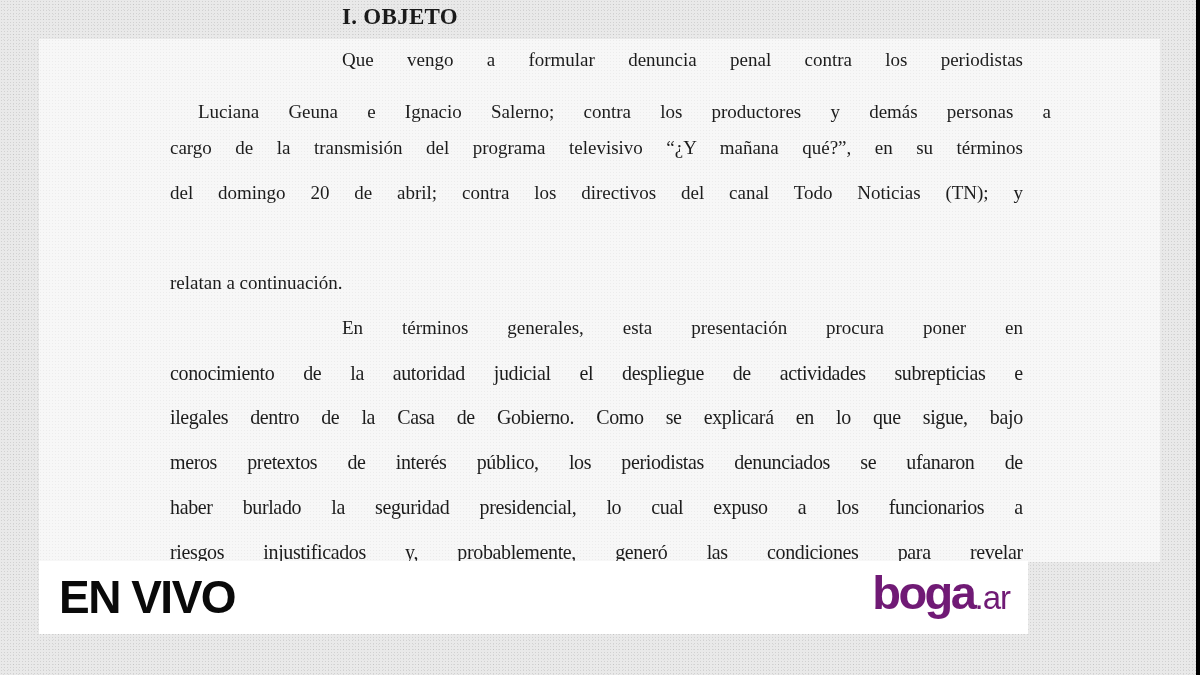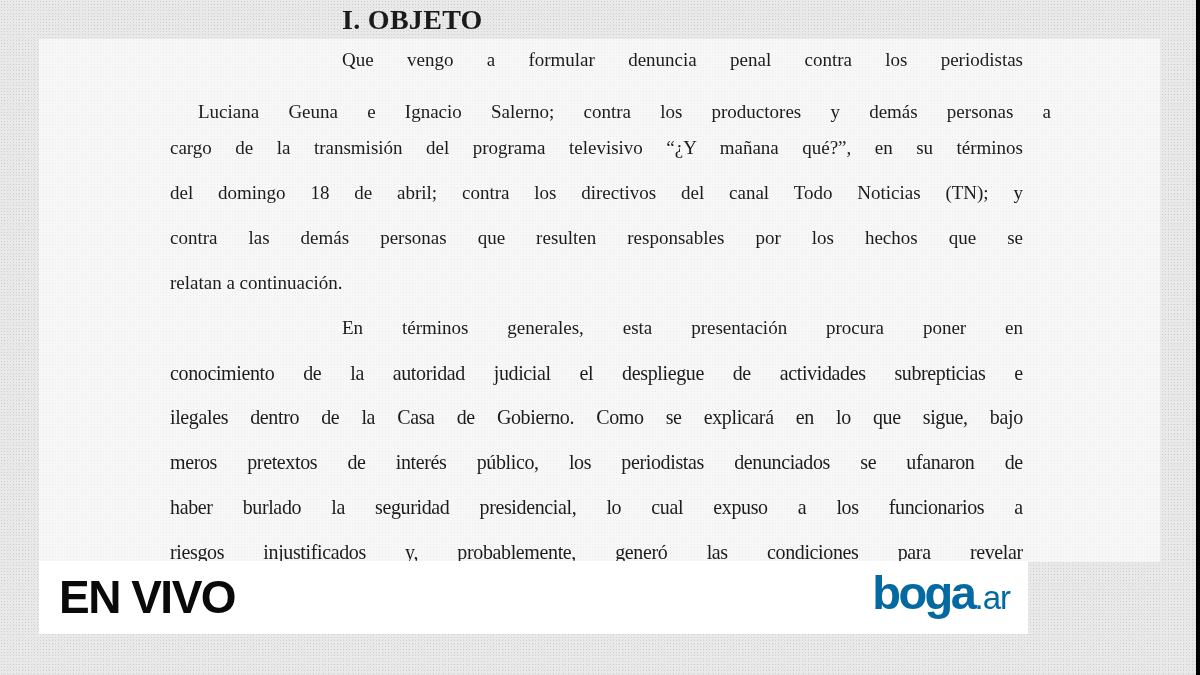--- a/index.html
+++ b/index.html
@@ -19,56 +19,55 @@
     background:#f7f7f7;
     background-image: radial-gradient(rgba(0,0,0,0.045) 0.6px, transparent 0.8px);
     background-size:3px 3px;
   }
   .doc {
     position:absolute; left:0; top:0; width:1200px; height:675px;
     color:#1c1c1c;
     font-family:"Liberation Serif", "DejaVu Serif", serif;
   }
   .heading {
-    position:absolute; left:342px; top:4px; font-size:28px; font-weight:bold; letter-spacing:0.3px;
+    position:absolute; left:342px; top:4px; font-size:23px; font-weight:bold; letter-spacing:0.3px;
     color:#1a1a1a;
   }
   .line {
     position:absolute; left:170px; width:853px; font-size:19px; white-space:nowrap;
     text-align:justify; text-align-last:justify; line-height:28px;
   }
   .line.indent { left:342px; width:681px; }
   .line.last { text-align-last:left;font-family:Liberation Serif, serif; }
   .line.narrow { font-size:21.5px; letter-spacing:-0.4px; transform:scaleX(0.93); transform-origin:left center; width:917px; }
   .banner {
     position:absolute; left:39px; top:561px; width:989px; height:73px; background:#ffffff;
   }
   .live {
     position:absolute; left:20px; top:10px; font-family:"Liberation Sans", sans-serif;
     font-weight:bold; font-size:46px; color:#0a0a0a; letter-spacing:-1.5px; line-height:52px;
   }
   .logo {
     position:absolute; right:18px; top:6px; font-family:"Liberation Sans", sans-serif;
-    color:#0369a1; line-height:52px; white-space:nowrap;
+    color:#701a75; line-height:52px; white-space:nowrap;
   }
   .logo .main { font-weight:bold; font-size:47px; letter-spacing:-2.5px; }
   .logo .tld { font-size:33px; letter-spacing:-1px; font-weight:normal; }
 </style>
 </head>
 <body>
 
 <div class="panel"></div>
 
 <div class="doc">
   <div class="heading">I. OBJETO</div>
   <div class="line indent" style="top:46px;">Que vengo a formular denuncia penal contra los periodistas</div>
   <div class="line" style="top:98px;margin-left:28px;">Luciana Geuna e Ignacio Salerno; contra los productores y demás personas a</div>
   <div class="line" style="top:134px;">cargo de la transmisión del programa televisivo “¿Y mañana qué?”, en su términos</div>
-  <div class="line" style="top:179px;">del domingo 18 de abril; contra los directivos del canal Todo Noticias (TN); y</div>
-  <div class="line" style="top:224px;">contra las demás personas que resulten responsables por los hechos que se</div>
+  <div class="line" style="top:179px;">del domingo 20 de abril; contra los directivos del canal Todo Noticias (TN); y</div>
   <div class="line last" style="top:269px;">relatan a continuación.</div>
   <div class="line indent" style="top:314px;">En términos generales, esta presentación procura poner en</div>
   <div class="line narrow" style="top:359px;">conocimiento de la autoridad judicial el despliegue de actividades subrepticias e</div>
   <div class="line narrow" style="top:403px;">ilegales dentro de la Casa de Gobierno. Como se explicará en lo que sigue, bajo</div>
   <div class="line narrow" style="top:448px;">meros pretextos de interés público, los periodistas denunciados se ufanaron de</div>
   <div class="line narrow" style="top:493px;">haber burlado la seguridad presidencial, lo cual expuso a los funcionarios a</div>
   <div class="line narrow" style="top:538px;">riesgos injustificados y, probablemente, generó las condiciones para revelar</div>
 </div>
 
 <div class="banner">

